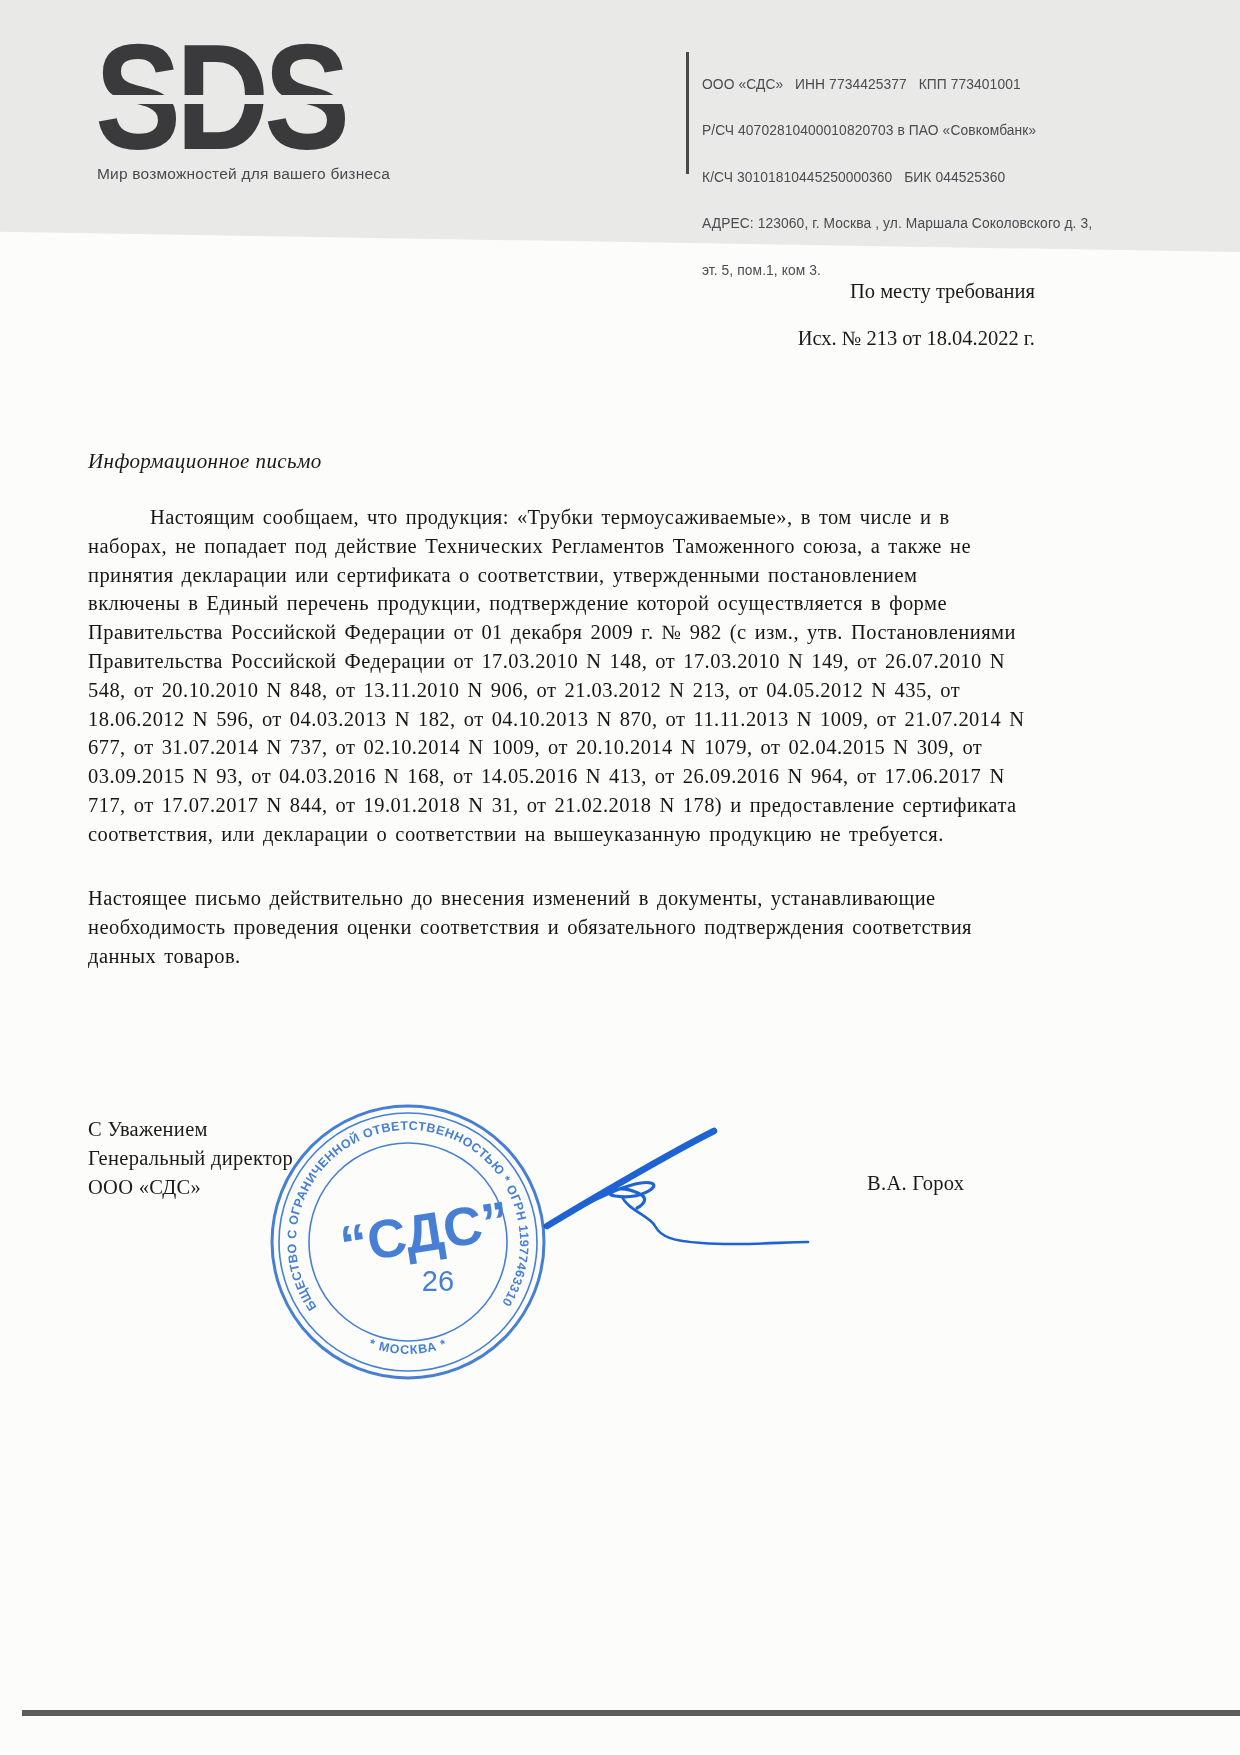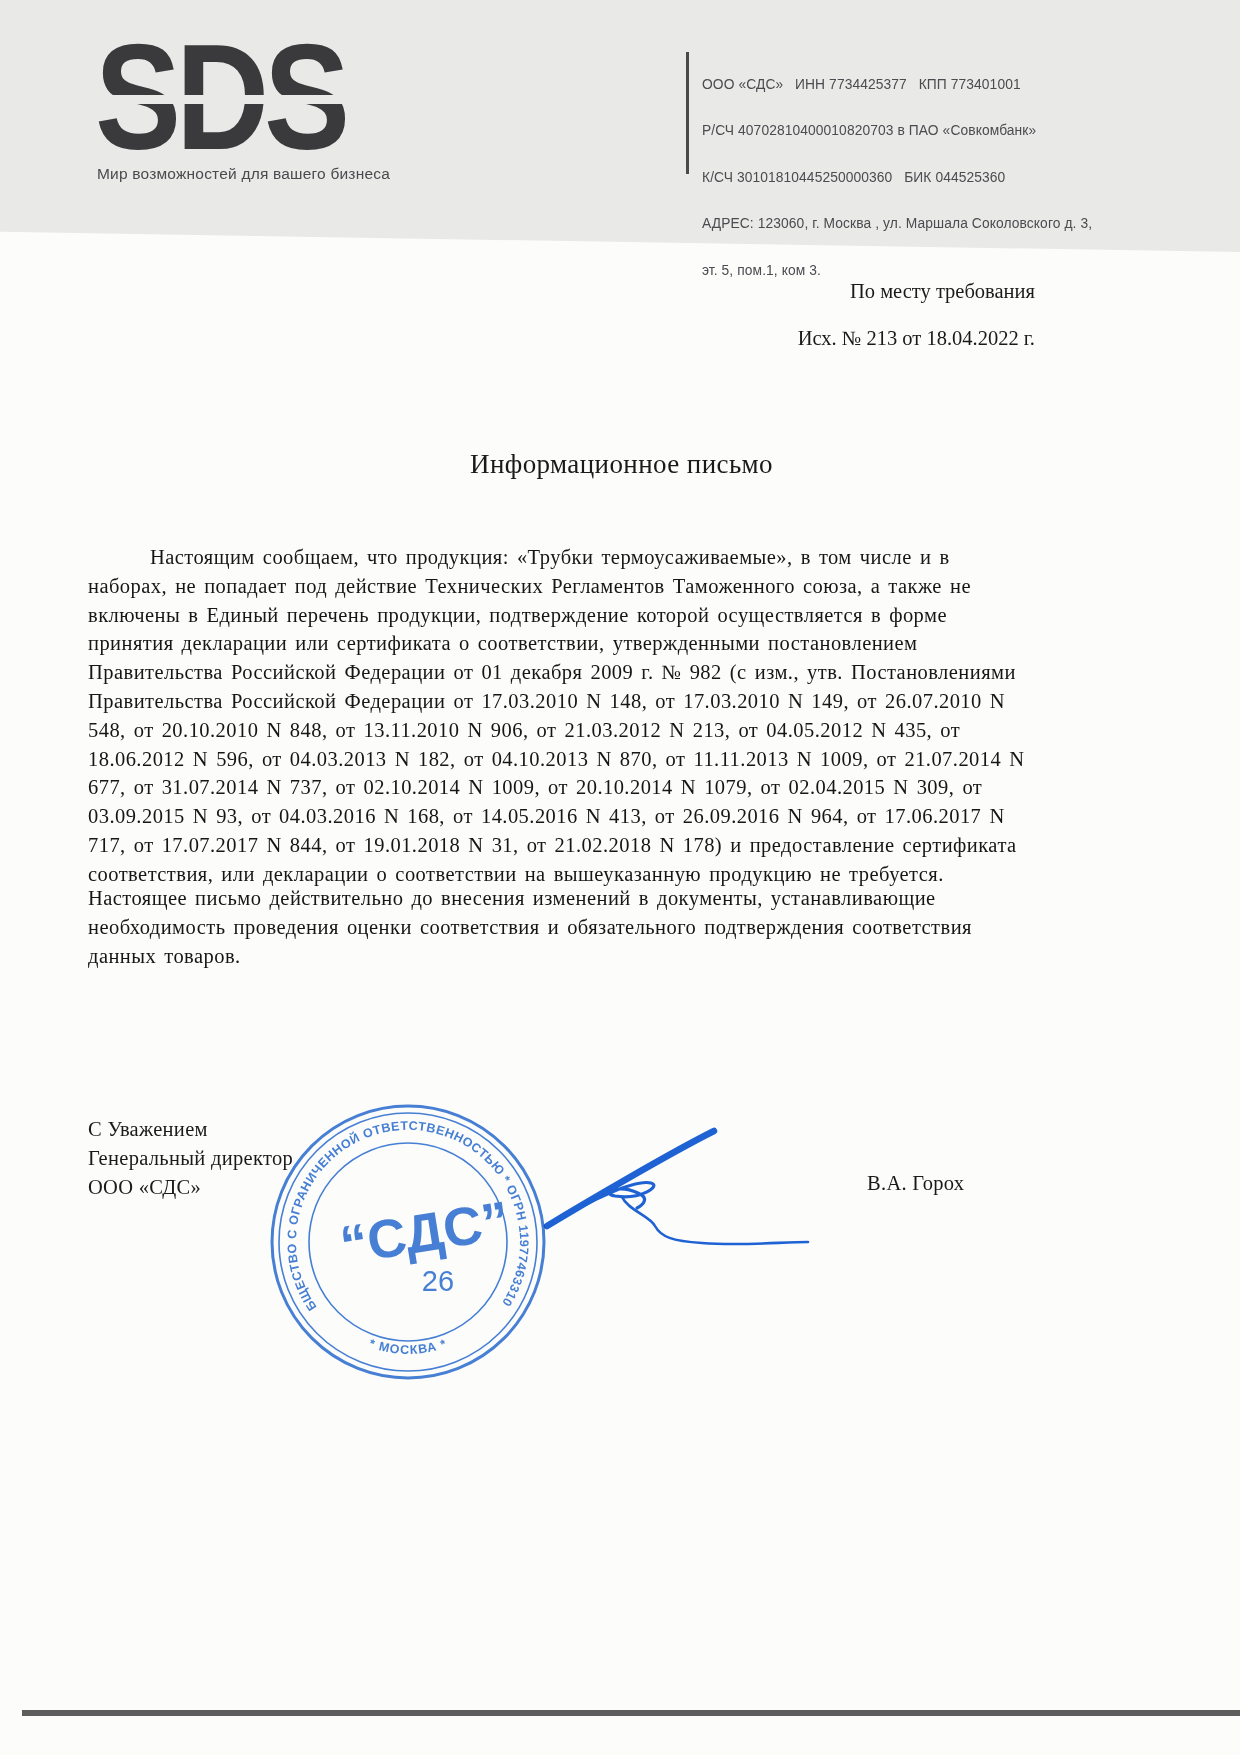--- a/index.html
+++ b/index.html
@@ -41,30 +41,30 @@
     line-height:22.4px; color:#4b4b50; letter-spacing:0.1px;
   }
   #company-details .detail-line { white-space:pre;margin-top:24px; }
   
   .meta-line { position:absolute; right:205px; font-size:20.5px; white-space:nowrap;text-align:center; }
   #recipient-line { top:280px; }
   #reference-line { top:327px; }
   
   #letter-title {
     position:absolute; left:88px; top:449px; width:1067px;
-    text-align:center; font-size:27px; letter-spacing:0.4px;
+    text-align:left; font-size:21px; letter-spacing:0.4px;font-style:italic;
   }
   .body-block { position:absolute; left:88px; font-size:20.5px; color:#161616; }
   #paragraph-1 { top:503px; }
   #paragraph-2 { top:884px; }
   .body-line {
     height:28.8px; line-height:28.8px; white-space:nowrap;
     letter-spacing:0.45px; word-spacing:2.5px;
   }
-  .body-line.indented { padding-left:62px;margin-top:40px; }
+  .body-line.indented { padding-left:62px; }
   
   #signature-block {
     position:absolute; left:88px; top:1115px;
     font-size:20.5px; line-height:29px; letter-spacing:0.3px;
   }
   #signer-name {
     position:absolute; left:867px; top:1172px; font-size:20.5px;
     letter-spacing:0.3px; white-space:nowrap;
   }
   #company-stamp {
@@ -104,22 +104,22 @@
   </div>
 
   <div id="recipient-line" class="meta-line">По месту требования</div>
   <div id="reference-line" class="meta-line">Исх. № 213 от 18.04.2022 г.</div>
 
   <div id="letter-title">Информационное письмо</div>
 
   <div id="paragraph-1" class="body-block">
     <div class="body-line indented">Настоящим сообщаем, что продукция: «Трубки термоусаживаемые», в том числе и в</div>
     <div class="body-line">наборах, не попадает под действие Технических Регламентов Таможенного союза, а также не</div>
+    <div class="body-line">принятия декларации или сертификата о соответствии, утвержденными постановлением</div>
     <div class="body-line">включены в Единый перечень продукции, подтверждение которой осуществляется в форме</div>
-    <div class="body-line">принятия декларации или сертификата о соответствии, утвержденными постановлением</div>
     <div class="body-line">Правительства Российской Федерации от 01 декабря 2009 г. № 982 (с изм., утв. Постановлениями</div>
     <div class="body-line">Правительства Российской Федерации от 17.03.2010 N 148, от 17.03.2010 N 149, от 26.07.2010 N</div>
     <div class="body-line">548, от 20.10.2010 N 848, от 13.11.2010 N 906, от 21.03.2012 N 213, от 04.05.2012 N 435, от</div>
     <div class="body-line">18.06.2012 N 596, от 04.03.2013 N 182, от 04.10.2013 N 870, от 11.11.2013 N 1009, от 21.07.2014 N</div>
     <div class="body-line">677, от 31.07.2014 N 737, от 02.10.2014 N 1009, от 20.10.2014 N 1079, от 02.04.2015 N 309, от</div>
     <div class="body-line">03.09.2015 N 93, от 04.03.2016 N 168, от 14.05.2016 N 413, от 26.09.2016 N 964, от 17.06.2017 N</div>
     <div class="body-line">717, от 17.07.2017 N 844, от 19.01.2018 N 31, от 21.02.2018 N 178) и предоставление сертификата</div>
     <div class="body-line">соответствия, или декларации о соответствии на вышеуказанную продукцию не требуется.</div>
   </div>
 

